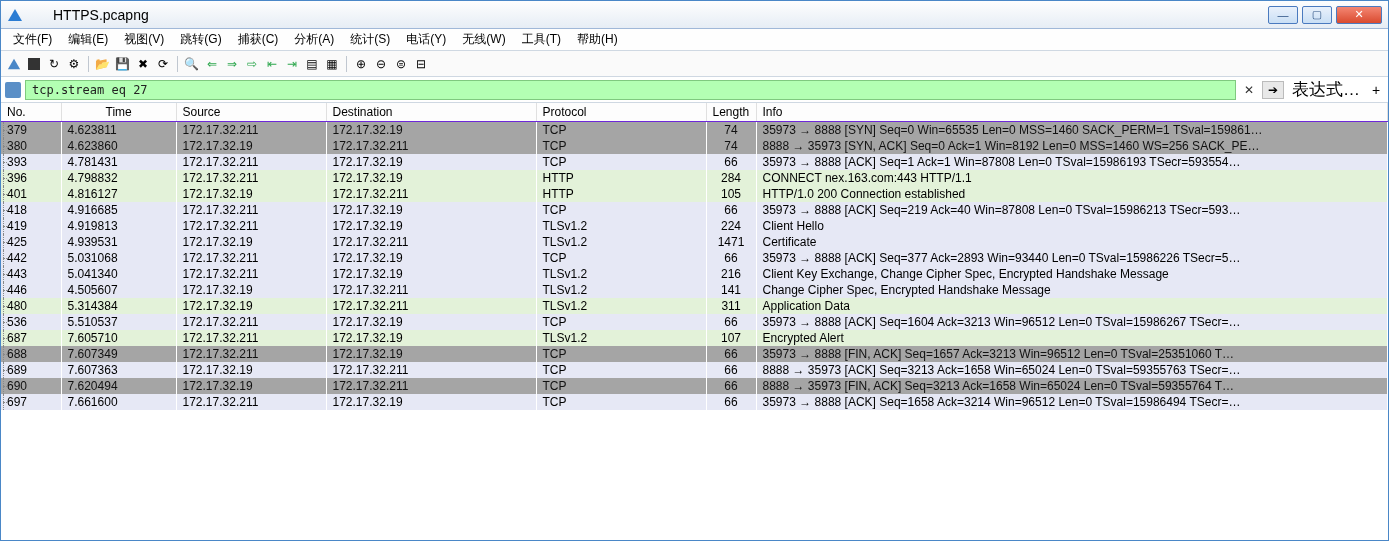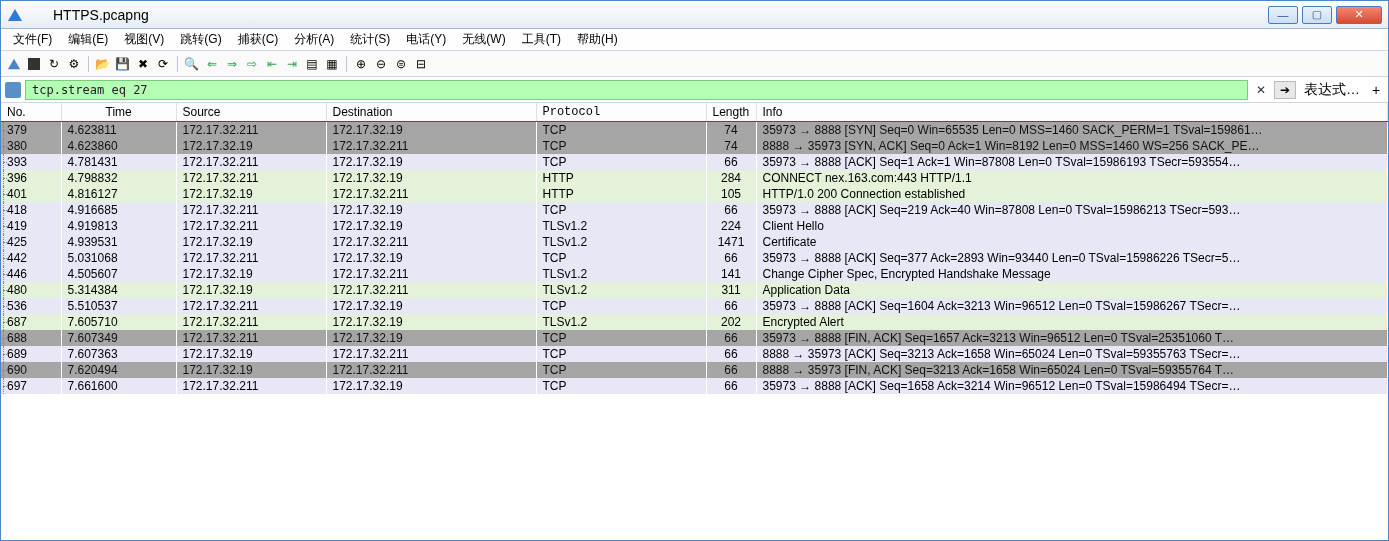--- a/index.html
+++ b/index.html
@@ -20,21 +20,21 @@
 
 .toolbar { height: 26px; background: #fafafa; border-bottom: 1px solid #cfd8e2; display: flex; align-items: center; padding: 0 4px; gap: 2px; }
 .tb-btn { width: 18px; height: 18px; display: flex; align-items: center; justify-content: center; cursor: pointer; font-size: 12px; }
 .tb-sep { width: 1px; height: 16px; background: #c0c7d0; margin: 0 3px; }
 
 .filterbar { height: 26px; display: flex; align-items: center; border-bottom: 1px solid #cfd8e2; padding: 2px 4px; gap: 4px; }
 .filter-flag { width: 16px; height: 16px; background: #5b8fc7; border-radius: 2px; }
 .filter-input { flex: 1; background: #b3ffb3; border: 1px solid #7fc97f; padding: 2px 6px; font-size: 12px; font-family: Consolas, monospace; color: #222; height: 20px; }
 .filter-x { width: 18px; height: 18px; display: flex; align-items: center; justify-content: center; cursor: pointer; font-size: 12px; color: #333; }
 .filter-arrow { width: 22px; height: 18px; background: #e8e8e8; border: 1px solid #bbb; display: flex; align-items: center; justify-content: center; font-size: 12px; cursor: pointer; }
-.filter-expr { font-size: 14px; padding: 0 4px; cursor: pointer; }
+.filter-expr { font-size: 17px; padding: 0 4px; cursor: pointer; }
 .filter-plus { width: 16px; font-size: 14px; text-align: center; cursor: pointer; }
 
 .table-wrap { flex: 1; overflow: auto; background: #fff; }
 table { border-collapse: collapse; width: 100%; font-family: Consolas, monospace; font-size: 12px; }
 thead th { text-align: left; background: #fdfdfd; border-bottom: 1px solid #6d28d9; border-right: 1px solid #e0e0e0; padding: 2px 6px; font-weight: normal; position: sticky; top: 0; }
 tbody td { padding: 1px 6px; white-space: nowrap; overflow: hidden; text-overflow: ellipsis; border-right: 1px solid transparent; }
 tbody tr.pale-blue { background: #e6e8f5; }
 tbody tr.pale-green { background: #e3f2d9; }
 tbody tr.dark-gray { background: #a5a5a5; color: #111; }
 tbody td.no-col { width: 60px; text-align: left; padding-right: 8px; position: relative; }
@@ -45,21 +45,21 @@
 tbody td.len-col { width: 50px; text-align: center; padding-right: 6px; }
 tbody td.info-col { max-width: 620px; }
 
 .tree-line { position: absolute; left: 2px; top: 0; bottom: 0; border-left: 1px dotted #888; }
 .tree-tick { position: absolute; left: 2px; top: 50%; width: 4px; border-top: 1px dotted #888; }
 
 th.no-col { width: 60px; }
 th.time-col { width: 115px; padding-left: 44px; }
 th.src-col { width: 150px; }
 th.dst-col { width: 210px; }
-th.proto-col { width: 170px; font-family: Liberation Mono, monospace; }
+th.proto-col { width: 170px; }
 th.len-col { width: 50px; }
 </style>
 </head>
 <body>
 
 <div class="window">
   <div class="titlebar">
     <svg class="shark" viewBox="0 0 16 16">
         <path d="M1 14 L8 2 L15 14 Z" fill="#2b7cd3"></path>
       </svg>
@@ -217,20 +217,29 @@
           <tr class="pale-blue">
             <td class="no-col">442<span class="tree-line"></span><span class="tree-tick"></span></td>
             <td class="time-col">5.031068</td>
             <td class="src-col">172.17.32.211</td>
             <td class="dst-col">172.17.32.19</td>
             <td class="proto-col">TCP</td>
             <td class="len-col">66</td>
             <td class="info-col">35973 → 8888 [ACK] Seq=377 Ack=2893 Win=93440 Len=0 TSval=15986226 TSecr=5…</td>
           </tr>
           <tr class="pale-blue">
+            <td class="no-col">443<span class="tree-line"></span><span class="tree-tick"></span></td>
+            <td class="time-col">5.041340</td>
+            <td class="src-col">172.17.32.211</td>
+            <td class="dst-col">172.17.32.19</td>
+            <td class="proto-col">TLSv1.2</td>
+            <td class="len-col">216</td>
+            <td class="info-col">Client Key Exchange, Change Cipher Spec, Encrypted Handshake Message</td>
+          </tr>
+          <tr class="pale-blue">
             <td class="no-col">446<span class="tree-line"></span><span class="tree-tick"></span></td>
             <td class="time-col">4.505607</td>
             <td class="src-col">172.17.32.19</td>
             <td class="dst-col">172.17.32.211</td>
             <td class="proto-col">TLSv1.2</td>
             <td class="len-col">141</td>
             <td class="info-col">Change Cipher Spec, Encrypted Handshake Message</td>
           </tr>
           <tr class="pale-green">
             <td class="no-col">480<span class="tree-line"></span><span class="tree-tick"></span></td>
@@ -249,21 +258,21 @@
             <td class="proto-col">TCP</td>
             <td class="len-col">66</td>
             <td class="info-col">35973 → 8888 [ACK] Seq=1604 Ack=3213 Win=96512 Len=0 TSval=15986267 TSecr=…</td>
           </tr>
           <tr class="pale-green">
             <td class="no-col">687<span class="tree-line"></span><span class="tree-tick"></span></td>
             <td class="time-col">7.605710</td>
             <td class="src-col">172.17.32.211</td>
             <td class="dst-col">172.17.32.19</td>
             <td class="proto-col">TLSv1.2</td>
-            <td class="len-col">202</td>
+            <td class="len-col">107</td>
             <td class="info-col">Encrypted Alert</td>
           </tr>
           <tr class="dark-gray">
             <td class="no-col">688<span class="tree-line"></span><span class="tree-tick"></span></td>
             <td class="time-col">7.607349</td>
             <td class="src-col">172.17.32.211</td>
             <td class="dst-col">172.17.32.19</td>
             <td class="proto-col">TCP</td>
             <td class="len-col">66</td>
             <td class="info-col">35973 → 8888 [FIN, ACK] Seq=1657 Ack=3213 Win=96512 Len=0 TSval=25351060 T…</td>

